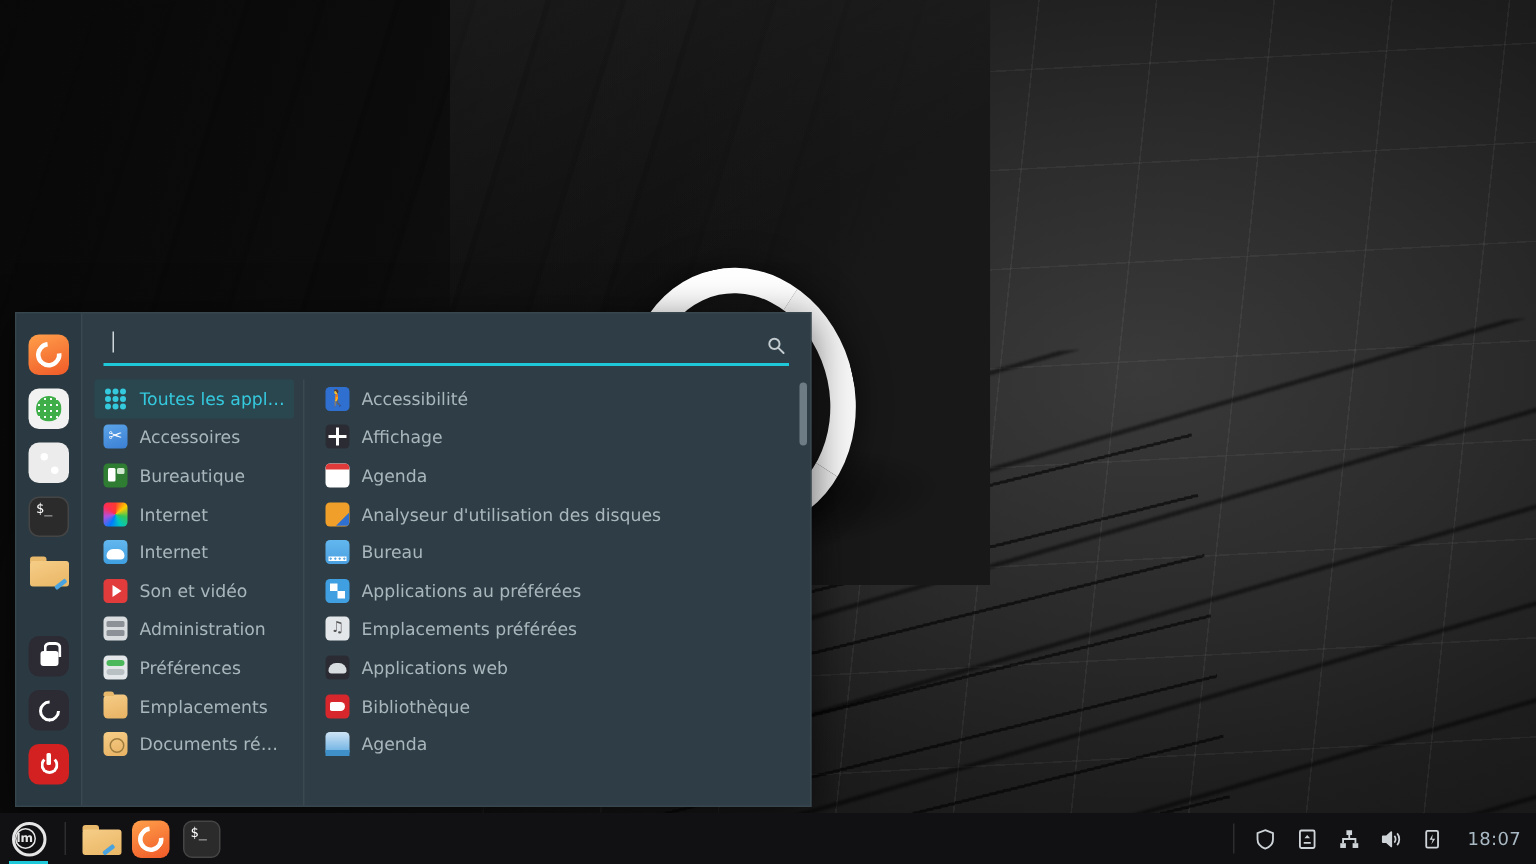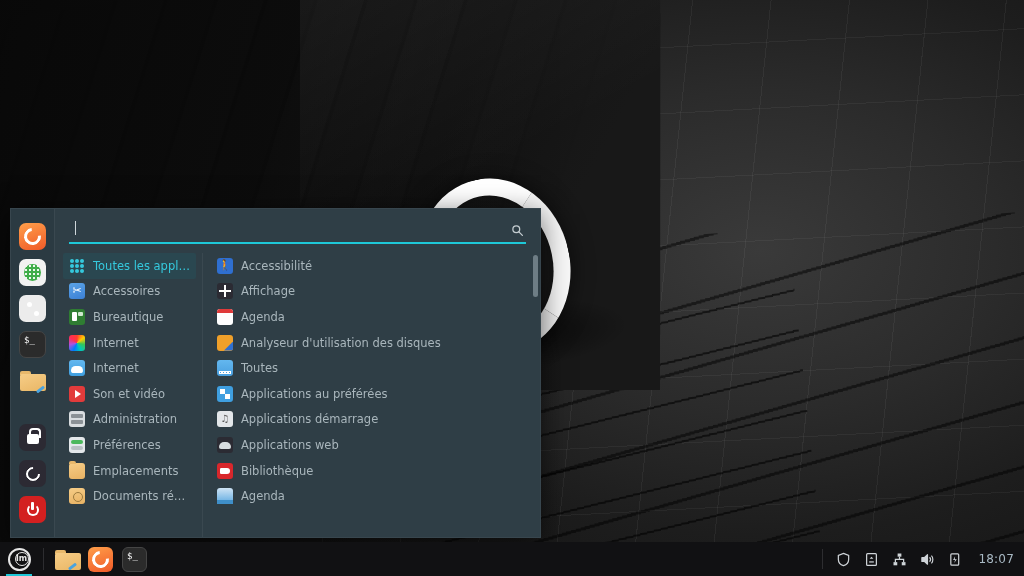--- a/index.html
+++ b/index.html
@@ -265,21 +265,21 @@
   .mint-btn {
     width: 38px; height: 34px; display:flex; align-items:center; justify-content:center;
     position: relative;
   }
   .mint-btn .underline {
     position:absolute; left:6px; right:6px; bottom:0; height:2px; background:#1ec8d8;
   }
   .mint-logo {
     width: 23px; height: 23px; border-radius: 50%;
     border: 2px solid #e6e6e6;
-    display:flex; align-items:center; justify-content:flex-end;
+    display:flex; align-items:center; justify-content:flex-start;
     position: relative;
   }
   .mint-logo .inner {
     width: 14px; height: 14px; border-radius: 50%;
     border: 1.6px solid #e6e6e6; display:flex; align-items:center; justify-content:center;
     font-size: 8px; color:#e6e6e6; font-weight: bold; line-height:1;
   }
   .panel-sep { width:1px; height:22px; background:#2d2d30; margin: 0 5px; }
   .launchers { display:flex; align-items:center; gap: 9px; padding-left: 5px; }
   .launcher { width: 25px; height: 25px; border-radius: 6px; display:flex; align-items:center; justify-content:center; position:relative; }
@@ -435,31 +435,31 @@
           <span class="lbl">Agenda</span>
         </div>
 
         <div class="row">
           <span class="ico i-disk"></span>
           <span class="lbl">Analyseur d'utilisation des disques</span>
         </div>
 
         <div class="row">
           <span class="ico i-applets"></span>
-          <span class="lbl">Toutes</span>
+          <span class="lbl">Bureau</span>
         </div>
 
         <div class="row">
           <span class="ico i-startup"></span>
           <span class="lbl">Applications au préférées</span>
         </div>
 
         <div class="row">
           <span class="ico i-prefapps"></span>
-          <span class="lbl">Applications démarrage</span>
+          <span class="lbl">Emplacements préférées</span>
         </div>
 
         <div class="row">
           <span class="ico i-webapps"></span>
           <span class="lbl">Applications web</span>
         </div>
 
         <div class="row">
           <span class="ico i-biblio"></span>
           <span class="lbl">Bibliothèque</span>

